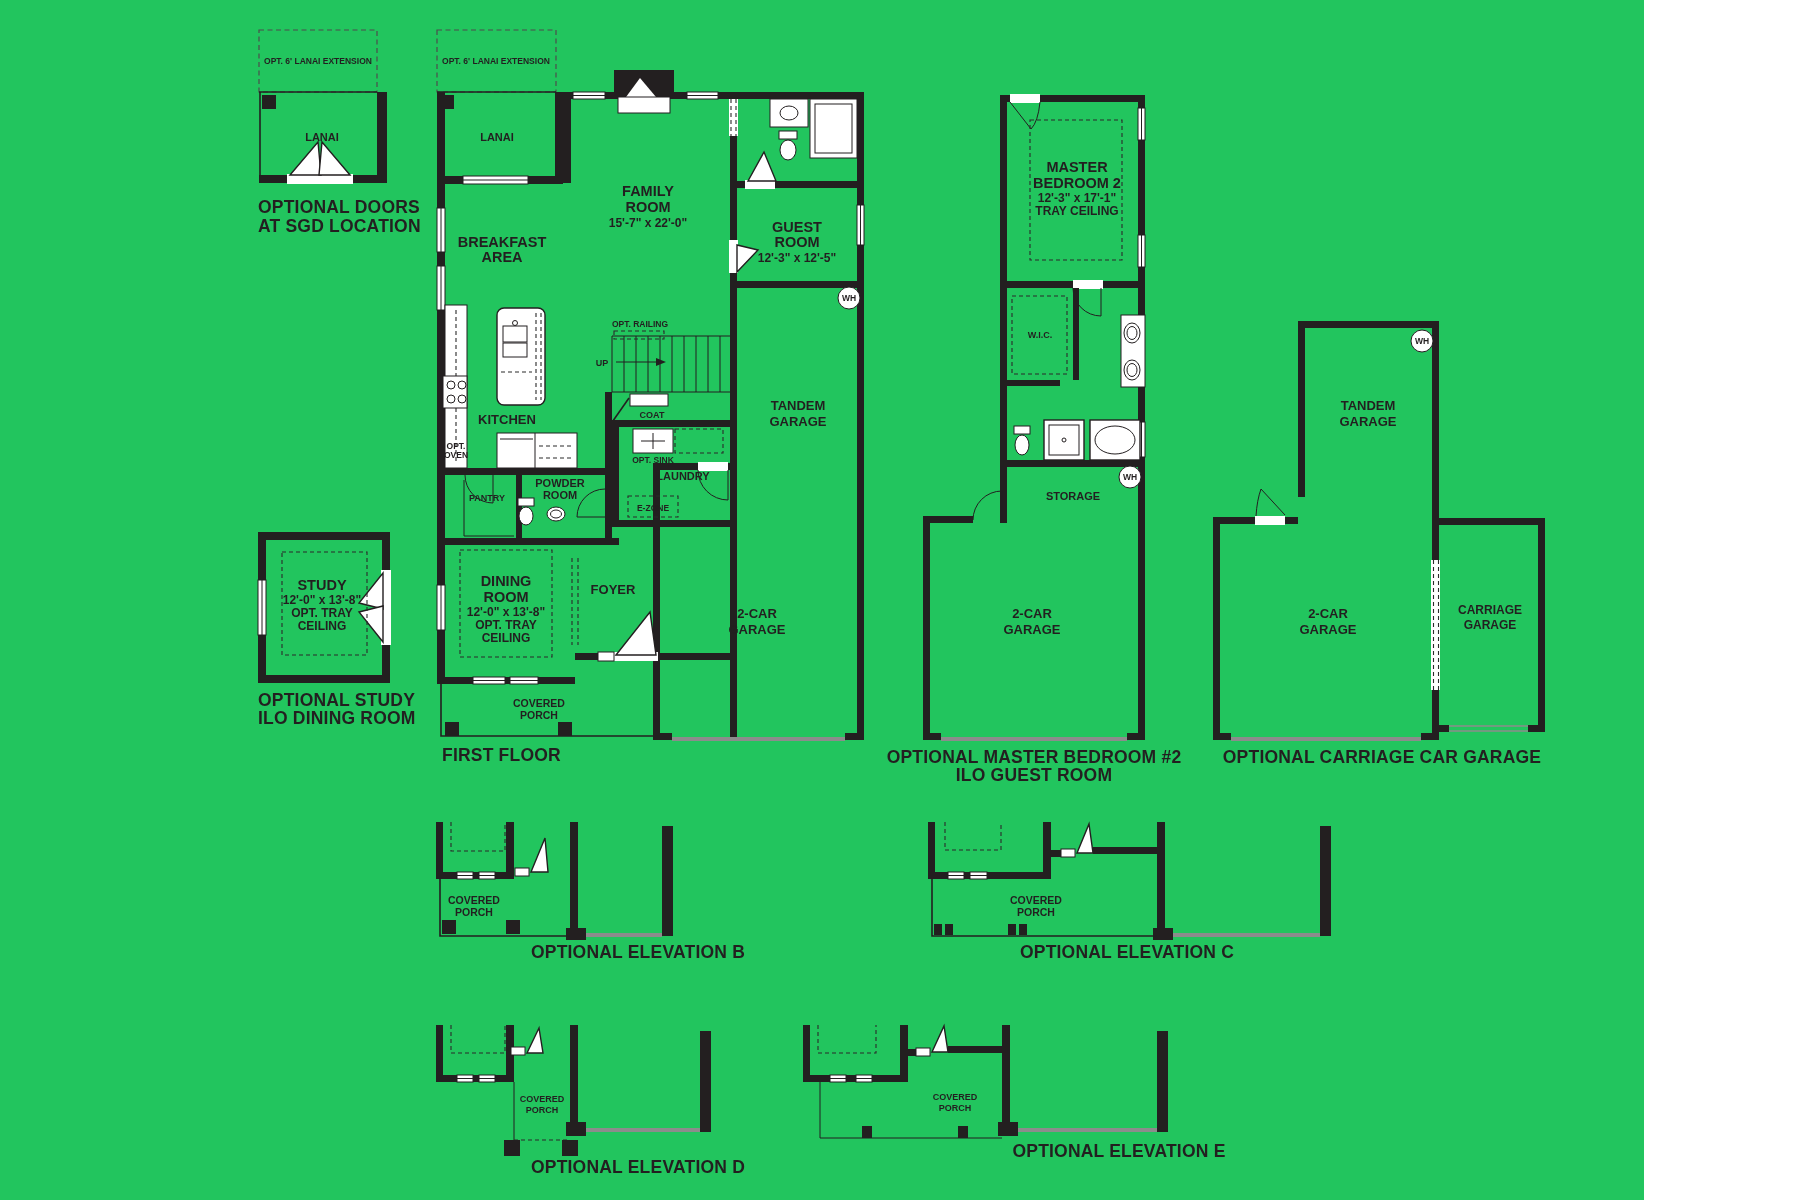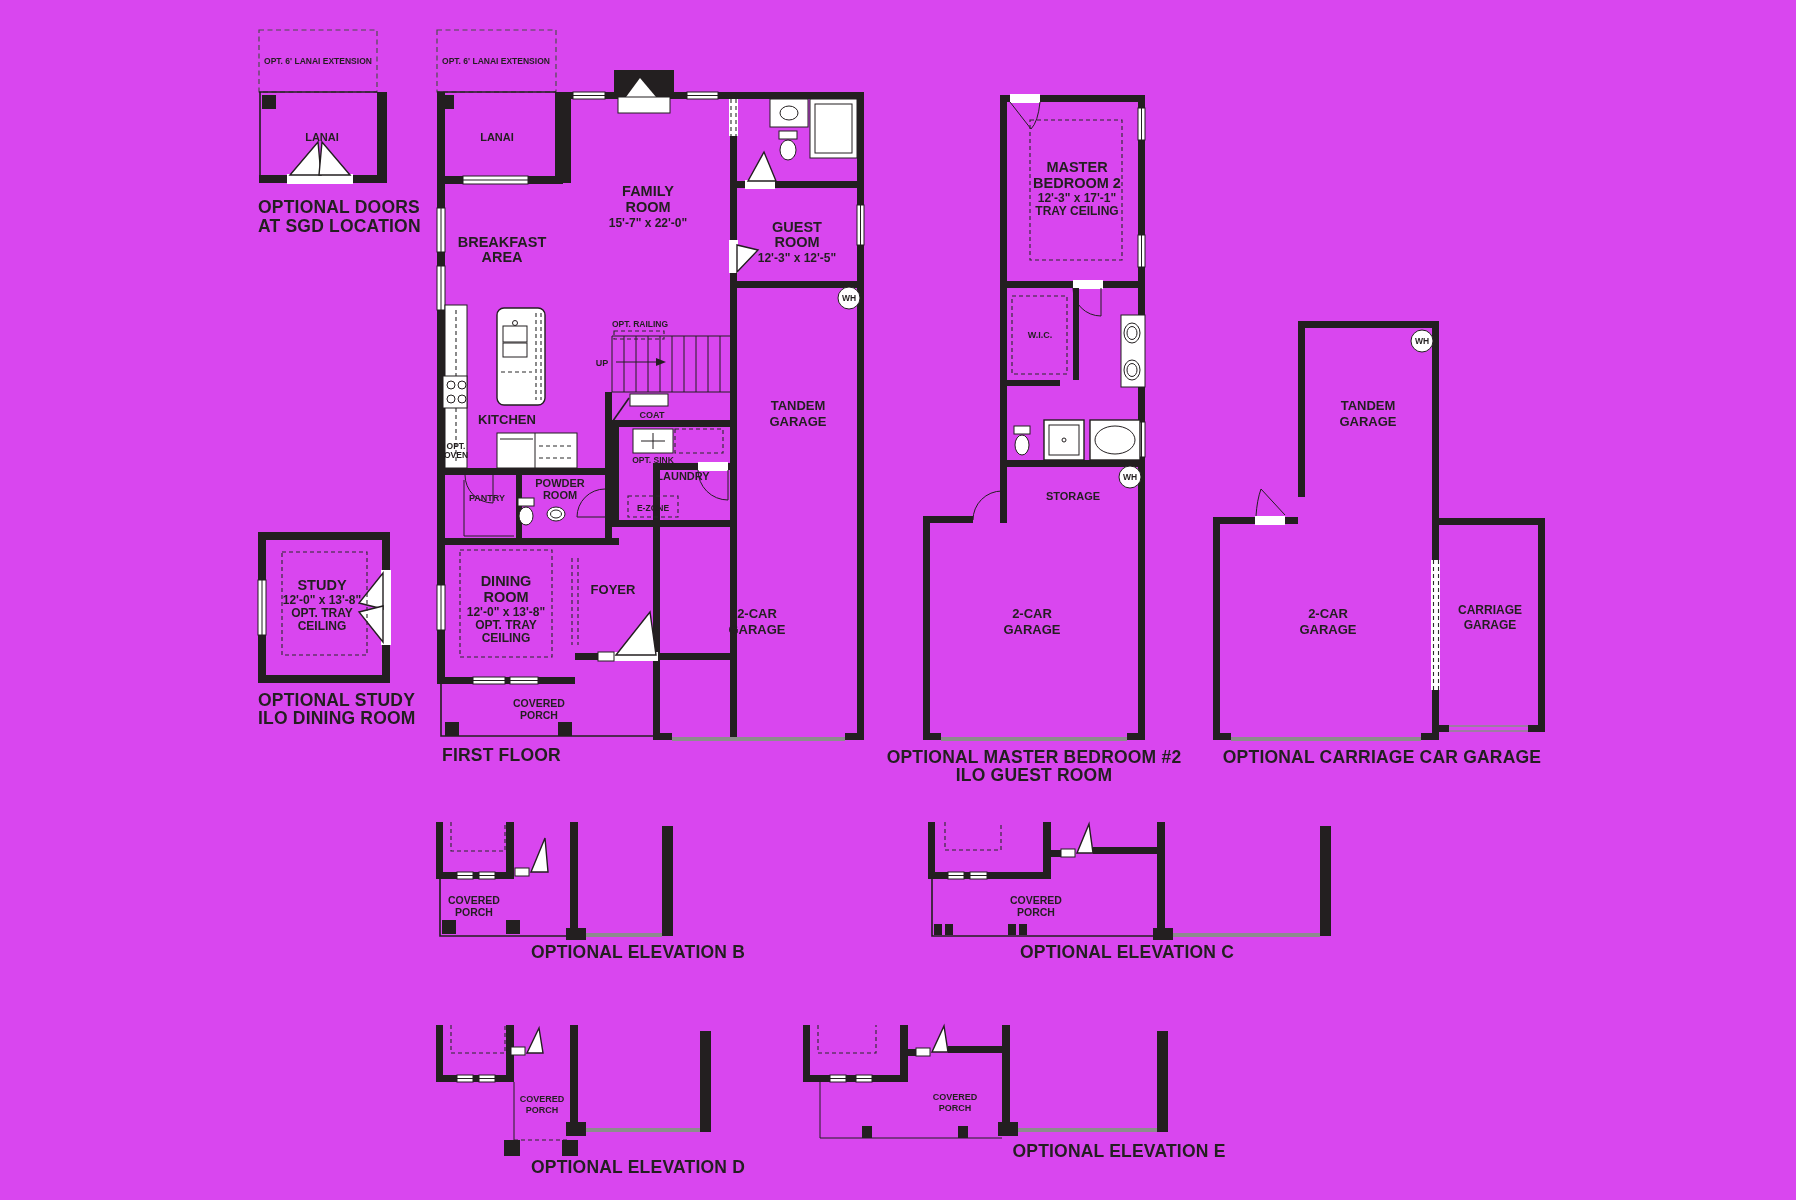--- a/index.html
+++ b/index.html
@@ -1,17 +1,17 @@
 <!DOCTYPE html>
 <html><head>
 <meta charset="utf-8">
 <style>
   *{margin:0;padding:0;box-sizing:border-box}
   html,body{background:#ffffff}
-  .sheet{position:relative;width:1796px;height:1200px;background:#d946ef;overflow:hidden}
+  .sheet{position:relative;width:1644px;height:1200px;background:#22c55e;overflow:hidden}
   svg{position:absolute;left:0;top:0;display:block}
   svg text{font-family:"Liberation Sans","DejaVu Sans",sans-serif;fill:#231f20;font-weight:bold;text-anchor:middle}
   .wall{fill:#231f20}
   .thin{fill:none;stroke:#231f20;stroke-width:1.6}
   .thin1{fill:none;stroke:#231f20;stroke-width:1}
   .dash{fill:none;stroke:#4d4d4d;stroke-width:1.2;stroke-dasharray:5 3.5}
   .dashk{fill:none;stroke:#2b2b2b;stroke-width:1.1;stroke-dasharray:4 3}
   .fix{fill:#fff;stroke:#231f20;stroke-width:1.4}
   .fix1{fill:#fff;stroke:#231f20;stroke-width:1}
   .win{fill:#fff;stroke:#231f20;stroke-width:1}

